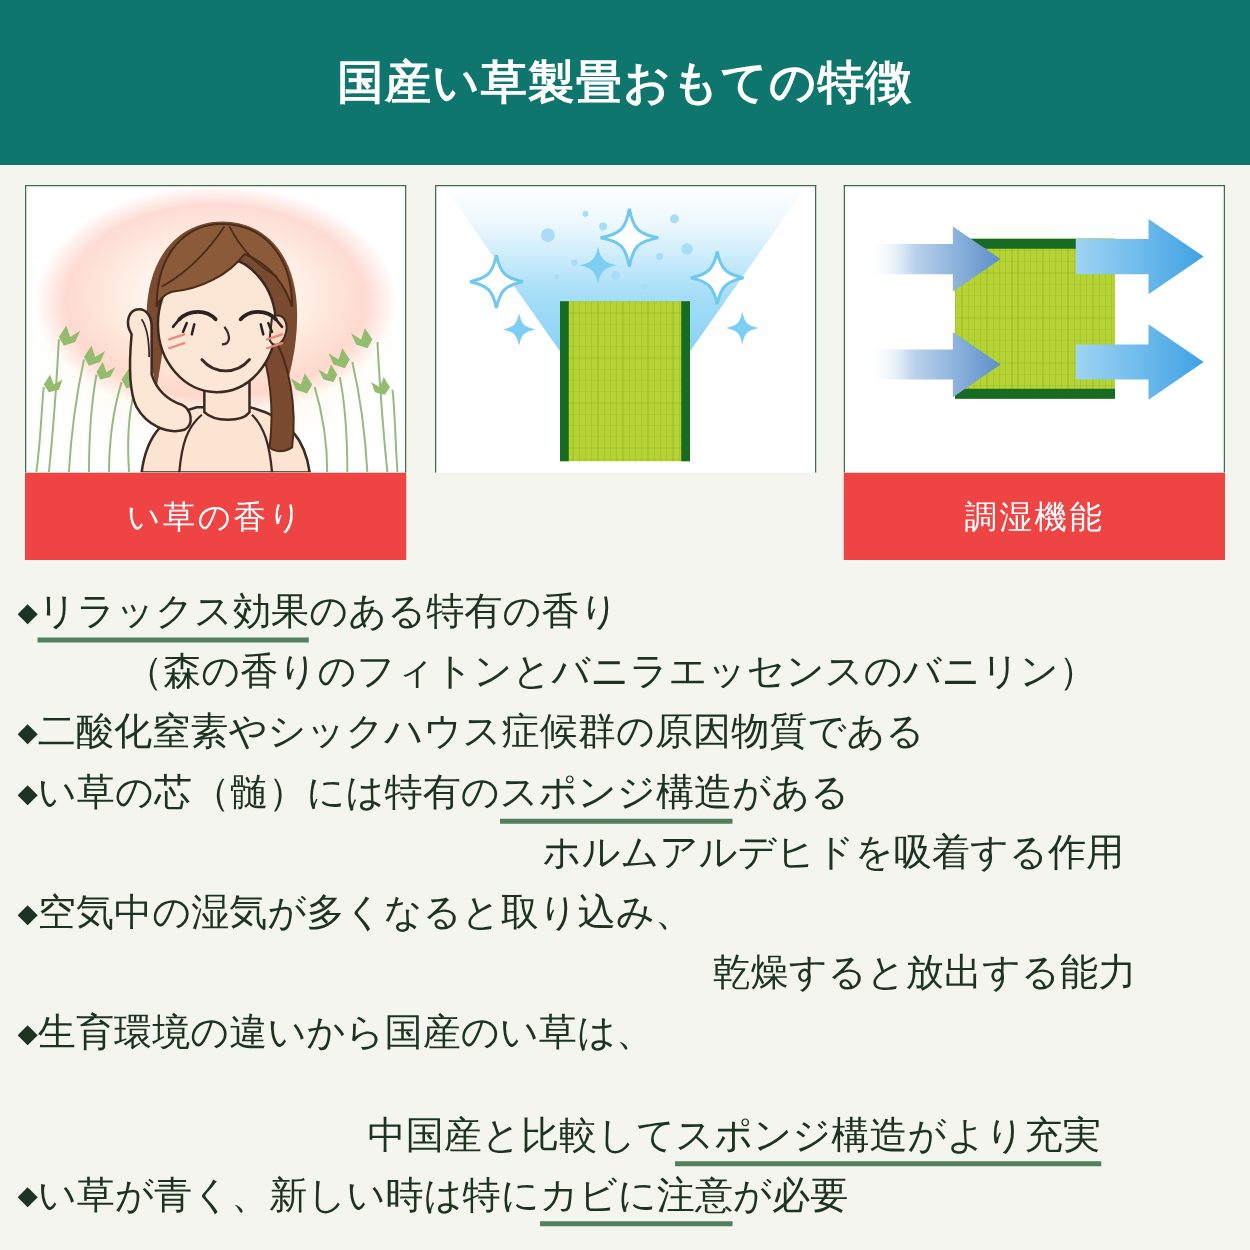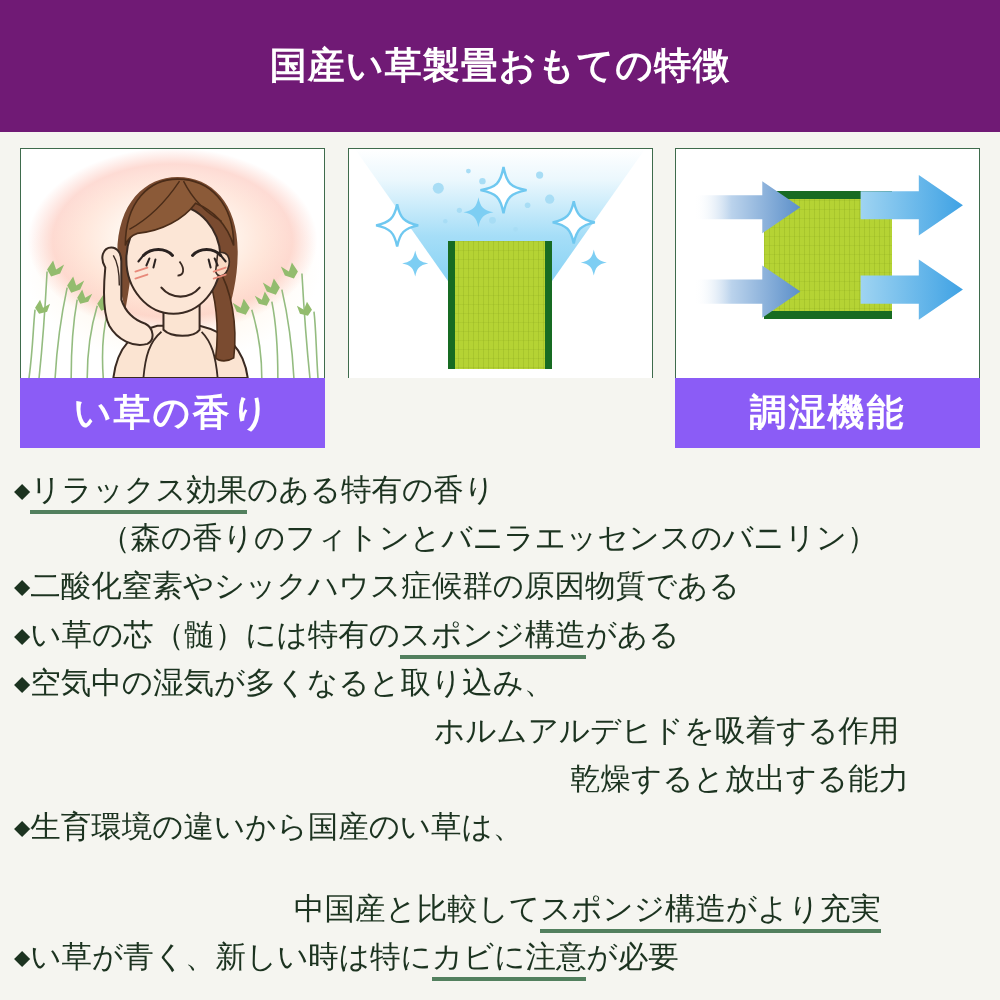--- a/index.html
+++ b/index.html
@@ -7,21 +7,21 @@
   body{
     width:1000px;height:1000px;
     background:#F5F5F0;
     font-family:"Liberation Serif","DejaVu Serif",serif;
     overflow:hidden;
     position:relative;
   }
   
   .header{
     width:1000px;height:132px;
-    background:#701a75;
+    background:#0f766e;
     display:flex;
     align-items:center;justify-content:center;
     box-sizing:border-box;
   }
   .header-line{
     color:#FFFFFF;
     font-family:"DejaVu Sans","Liberation Sans",sans-serif;
     font-weight:bold;
     font-size:37px;
     line-height:1.22;
@@ -47,26 +47,26 @@
     position:relative;
     flex:0 0 230px;
     background:#FFFFFF;
     border:1.5px solid #3E6B4C;
     border-bottom:none;
     overflow:hidden;
     box-sizing:border-box;
   }
   .card-caption{
     flex:1 1 auto;
-    background:#8b5cf6;
+    background:#ef4444;
     color:#FFFFFF;
     display:flex;align-items:center;justify-content:center;
     font-family:"DejaVu Sans","Liberation Sans",sans-serif;
-    font-weight:bold;
-    font-size:37px;
+    font-weight:normal;
+    font-size:26px;
     letter-spacing:2px;
     box-sizing:border-box;
   }
   
   .glow{
     position:absolute;left:0;top:0;width:100%;height:100%;
     background:
       radial-gradient(ellipse 52% 44% at 50% 40%, rgba(255,255,255,.95) 0%, rgba(255,248,242,.75) 32%, rgba(255,214,198,.55) 58%, rgba(252,176,160,.45) 76%, rgba(255,255,255,0) 92%),
       radial-gradient(ellipse 68% 58% at 50% 52%, rgba(255,226,188,.55) 0%, rgba(255,255,255,0) 72%);
   }
@@ -266,19 +266,19 @@
     <div class="card-caption">調湿機能</div>
   </div>
 
 </div>
 
 <div class="body-text" id="feature-list">
     <div class="line"><span class="bullet">◆</span><span class="ul">リラックス効果</span><span>のある特有の香り</span></div>
     <div class="line indent-1"><span>（森の香りのフィトンとバニラエッセンスのバニリン）</span></div>
     <div class="line"><span class="bullet">◆</span><span>二酸化窒素やシックハウス症候群の原因物質である</span></div>
     <div class="line"><span class="bullet">◆</span><span>い草の芯（髄）には特有の</span><span class="ul">スポンジ構造</span><span>がある</span></div>
+    <div class="line indent-2"><span>ホルムアルデヒドを吸着する作用</span></div>
     <div class="line"><span class="bullet">◆</span><span>空気中の湿気が多くなると取り込み、</span></div>
-    <div class="line indent-2"><span>ホルムアルデヒドを吸着する作用</span></div>
     <div class="line indent-3"><span>乾燥すると放出する能力</span></div>
     <div class="line"><span class="bullet">◆</span><span>生育環境の違いから国産のい草は、</span></div>
     <div class="line indent-4"><span>中国産と比較して</span><span class="ul">スポンジ構造がより充実</span></div>
     <div class="line"><span class="bullet">◆</span><span>い草が青く、新しい時は特に</span><span class="ul">カビに注意</span><span>が必要</span></div>
   </div>
 
 </body></html>

